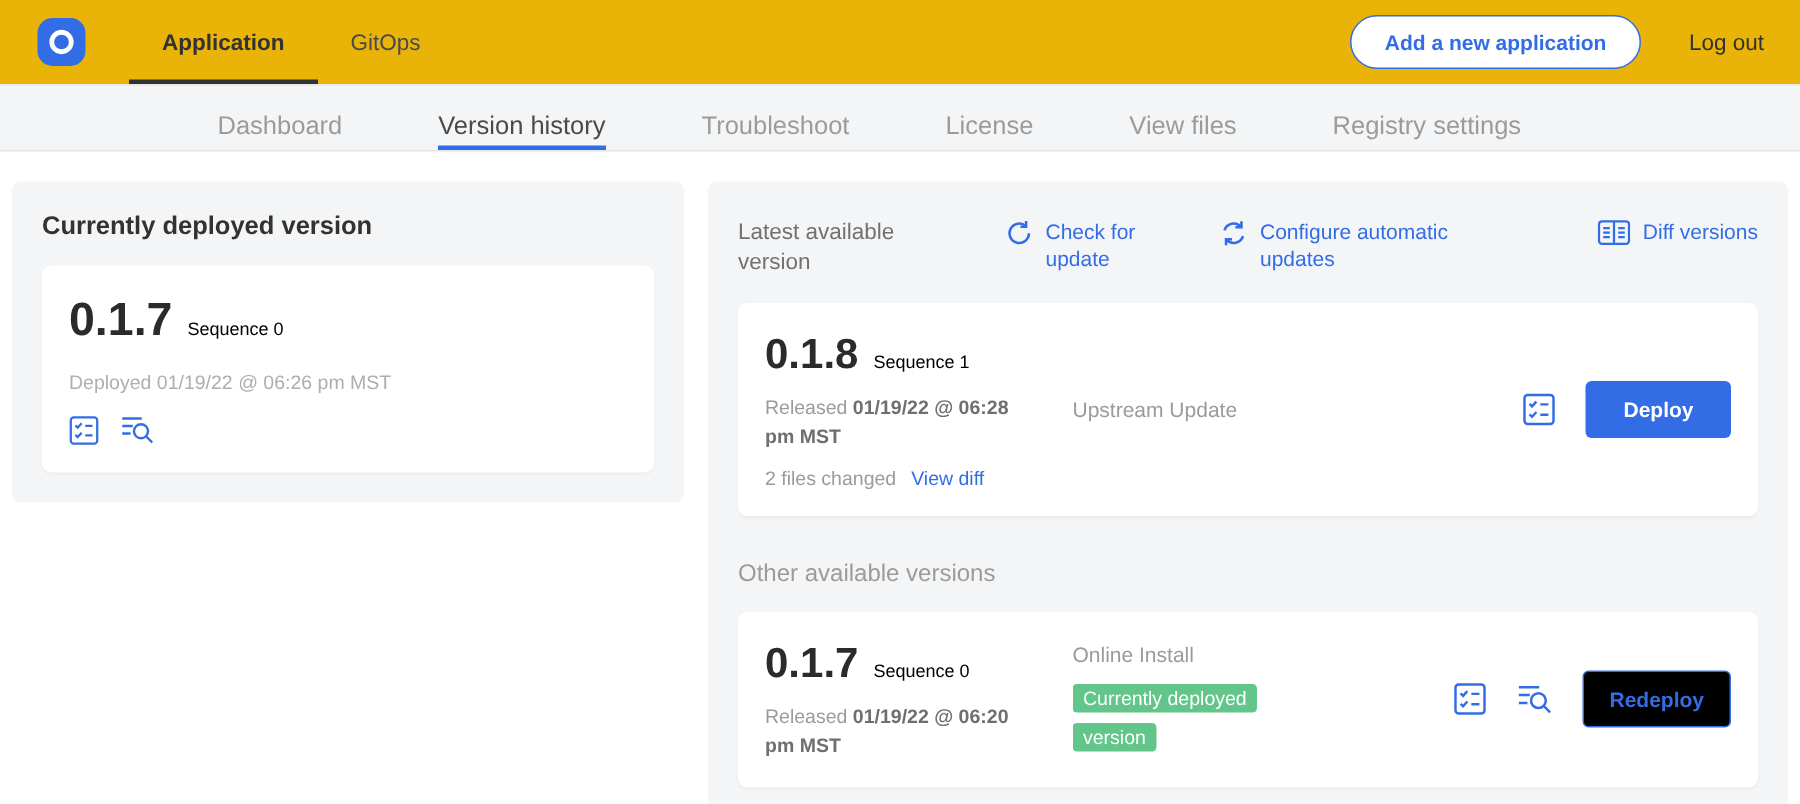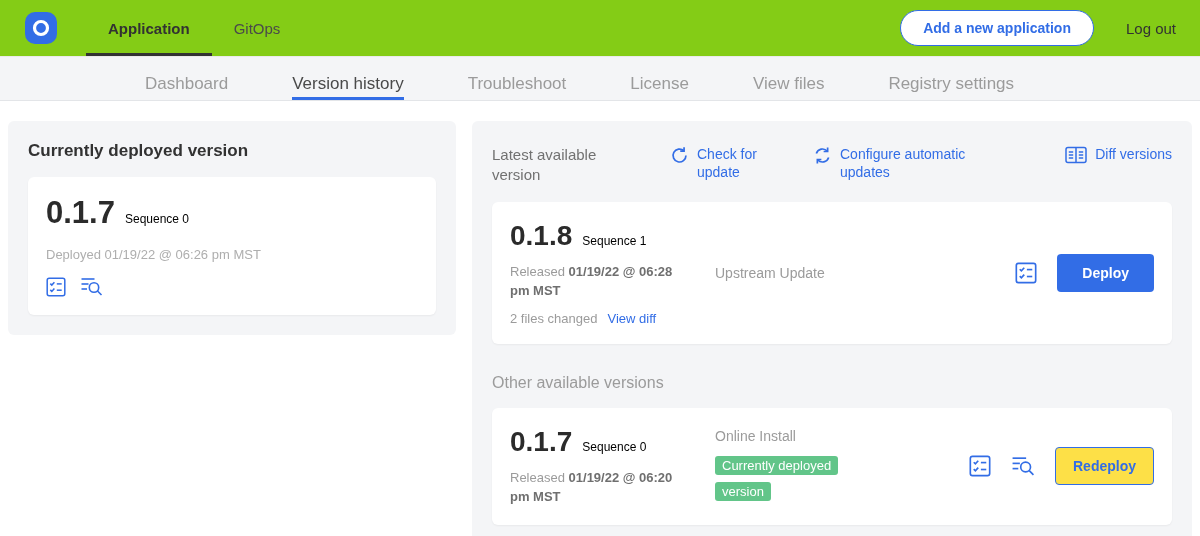--- a/index.html
+++ b/index.html
@@ -8,21 +8,21 @@
     font-family: "Liberation Sans", sans-serif;
     background:#fff;
     color:#323232;
     -webkit-font-smoothing: antialiased;
   }
   .app { width:1200px; height:536px; overflow:hidden; background:#fff; }
 
   
   .topnav {
     display:flex; align-items:stretch; height:57px;
-    border-bottom:1px solid #eaeaea; padding:0 24px; background:#84cc16;
+    border-bottom:1px solid #eaeaea; padding:0 24px; background:#eab308;
   }
   .logo { display:flex; align-items:center; margin-right:28px; cursor:pointer; }
   .topnav-tabs { display:flex; align-items:stretch; }
   .toptab {
     display:flex; align-items:center; padding:3px 22px 0 22px;
     font-size:15px; color:#4a4a4a; font-weight:500; cursor:pointer;
     border-bottom:3px solid transparent;
   }
   .toptab.active { color:#323232; font-weight:700; border-bottom-color:#323232; }
   .topnav-right { margin-left:auto; display:flex; align-items:center; gap:32px; }
@@ -89,21 +89,21 @@
   .files-row { margin-top:10px; font-size:13px; color:#9b9b9b; display:flex; gap:10px; align-items:flex-start; }
   .view-diff { color:#326de6; font-weight:500; cursor:pointer; }
   .vc-mid { flex:1; font-size:14px; color:#9b9b9b; padding-right:10px; }
   .vc-right { display:flex; align-items:center; gap:20px; }
 
   .deploy-btn {
     background:#326de6; color:#fff; border:none; border-radius:4px;
     padding:11px 25px; font-size:14px; font-weight:700; font-family:inherit; cursor:pointer;
   }
   .redeploy-btn {
-    background:#fde047; color:#326de6; border:1px solid #326de6; border-radius:4px;
+    background:#000000; color:#326de6; border:1px solid #326de6; border-radius:4px;
     padding:10px 17px; font-size:14px; font-weight:700; font-family:inherit; cursor:pointer;
   }
 
   .other-title { margin-top:30px; font-size:16px; color:#9b9b9b; }
 
   .badge-wrap { margin-top:9px; width:152px; line-height:1.8; }
   .badge {
     background:#62c589; color:#fff; font-size:13px; padding:2px 7px;
     border-radius:3px; -webkit-box-decoration-break:clone; box-decoration-break:clone;
   }

